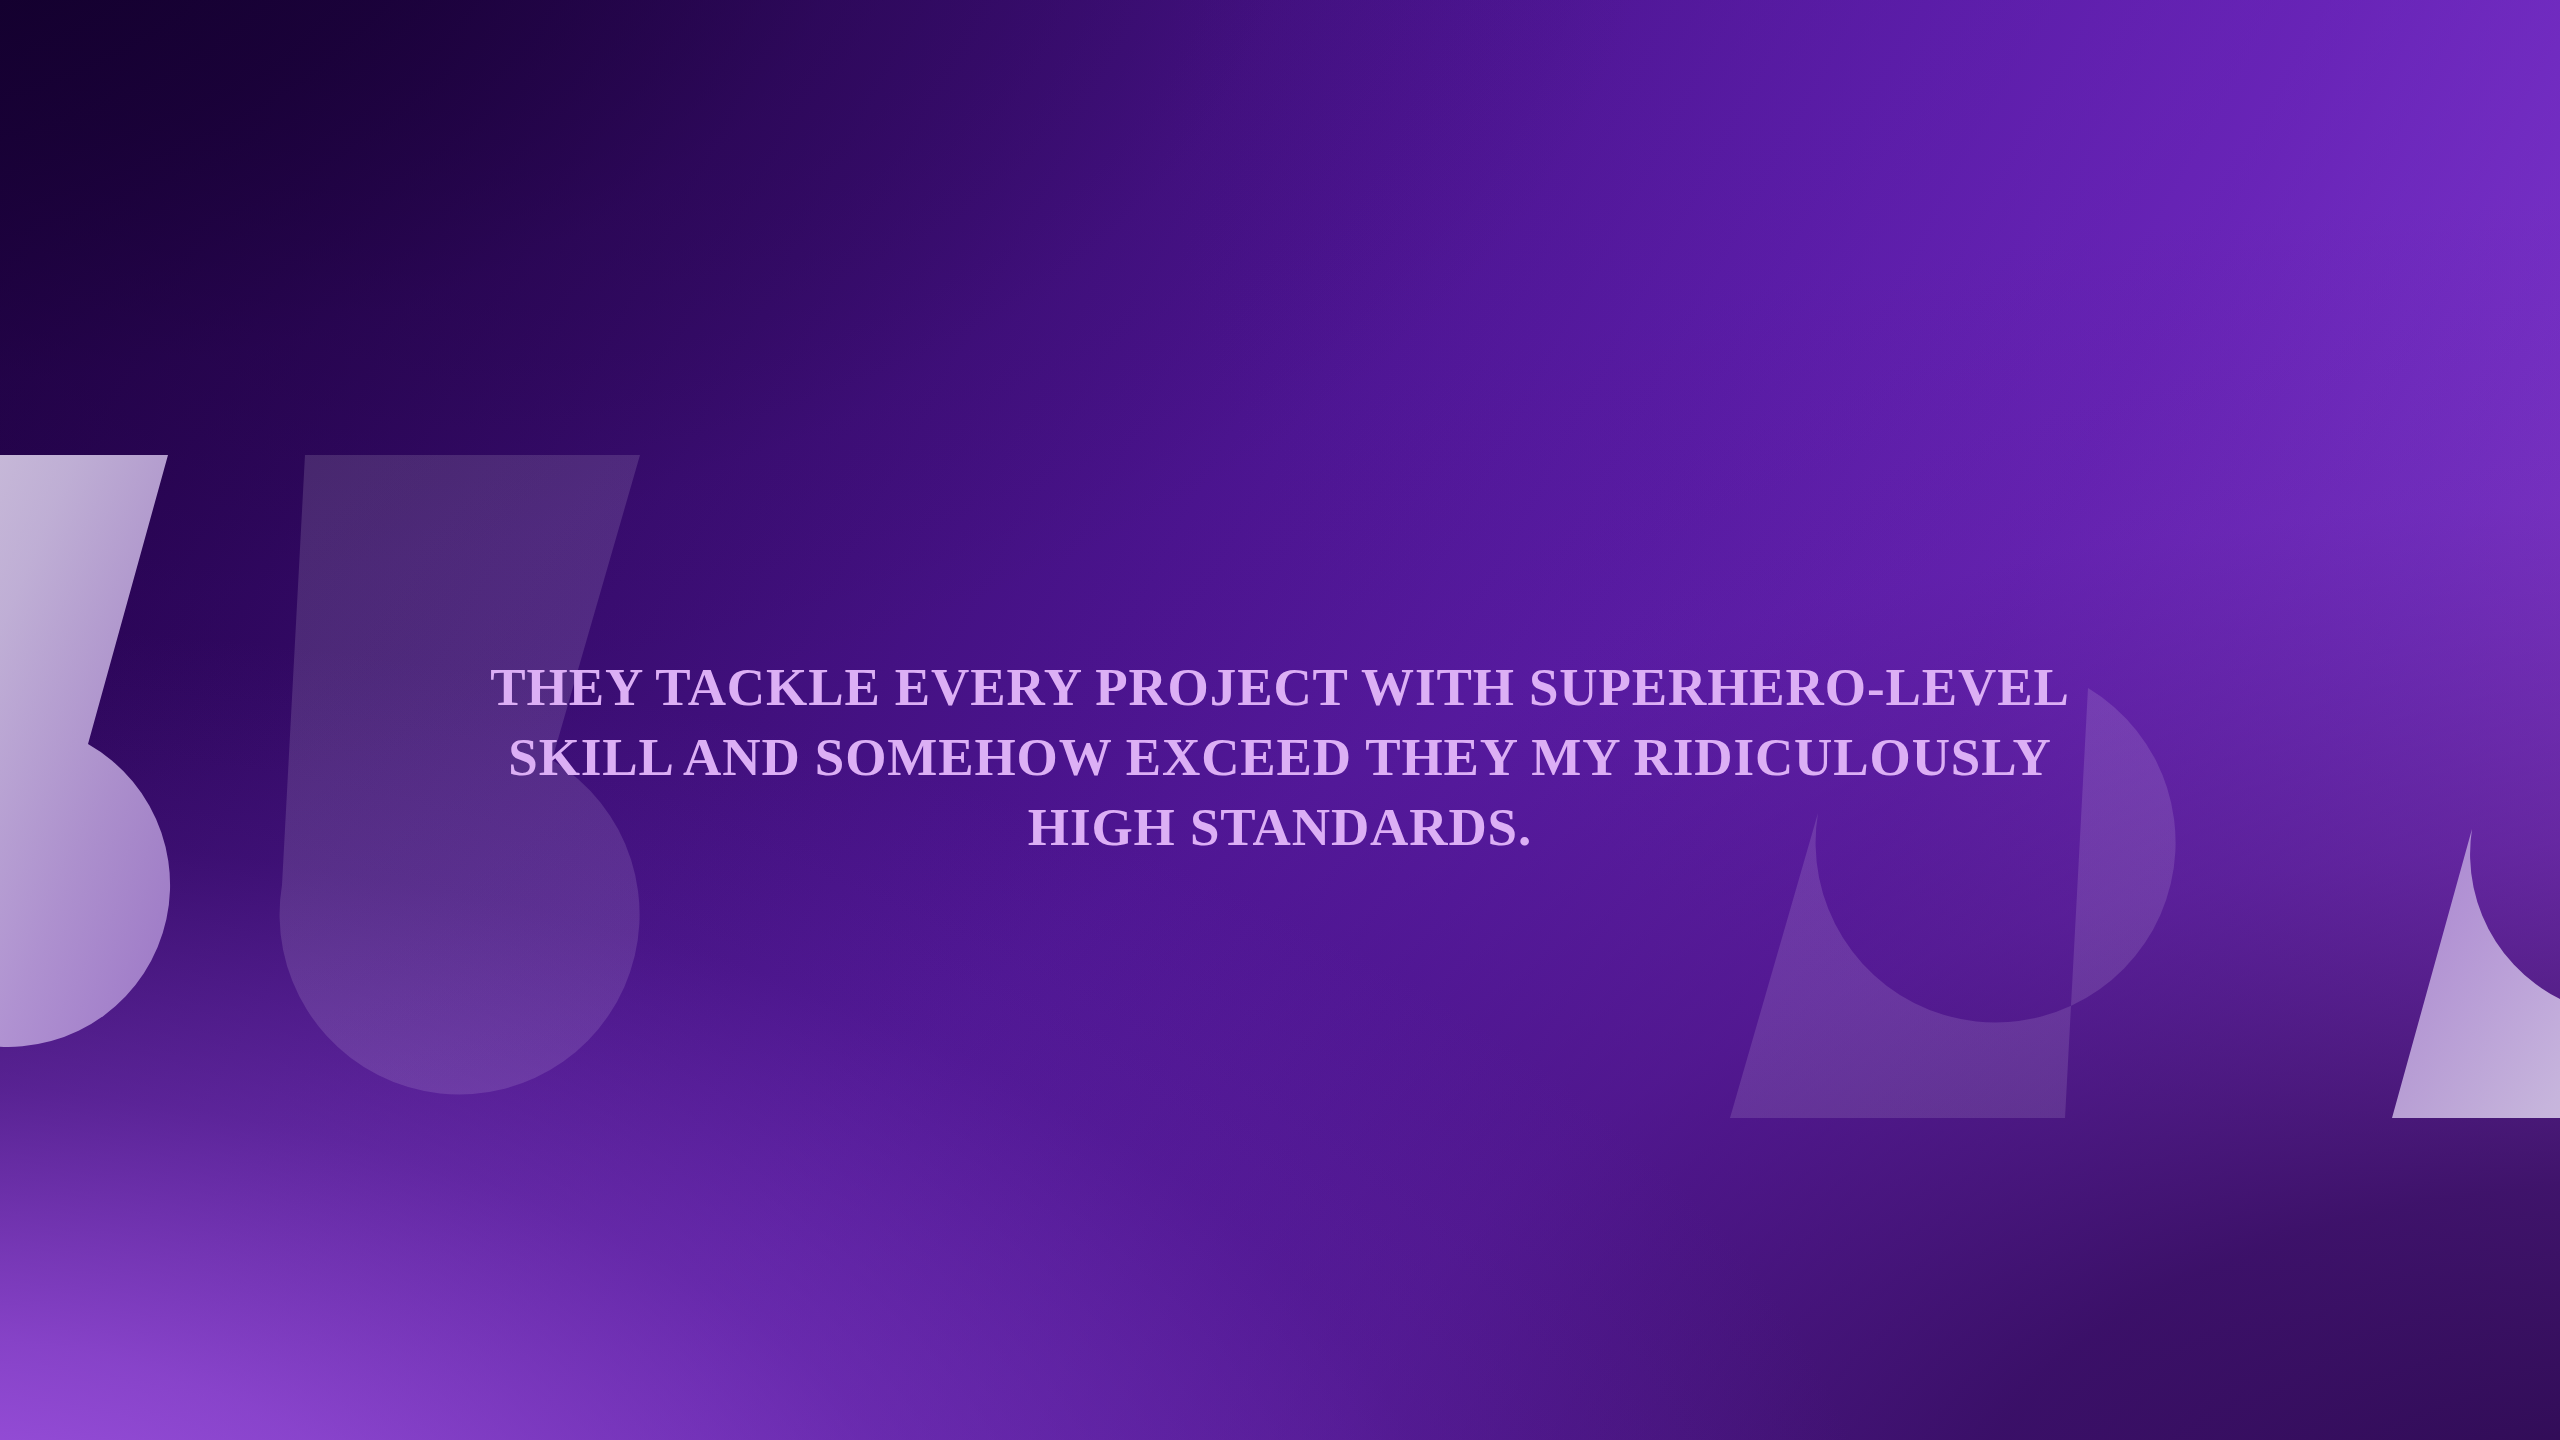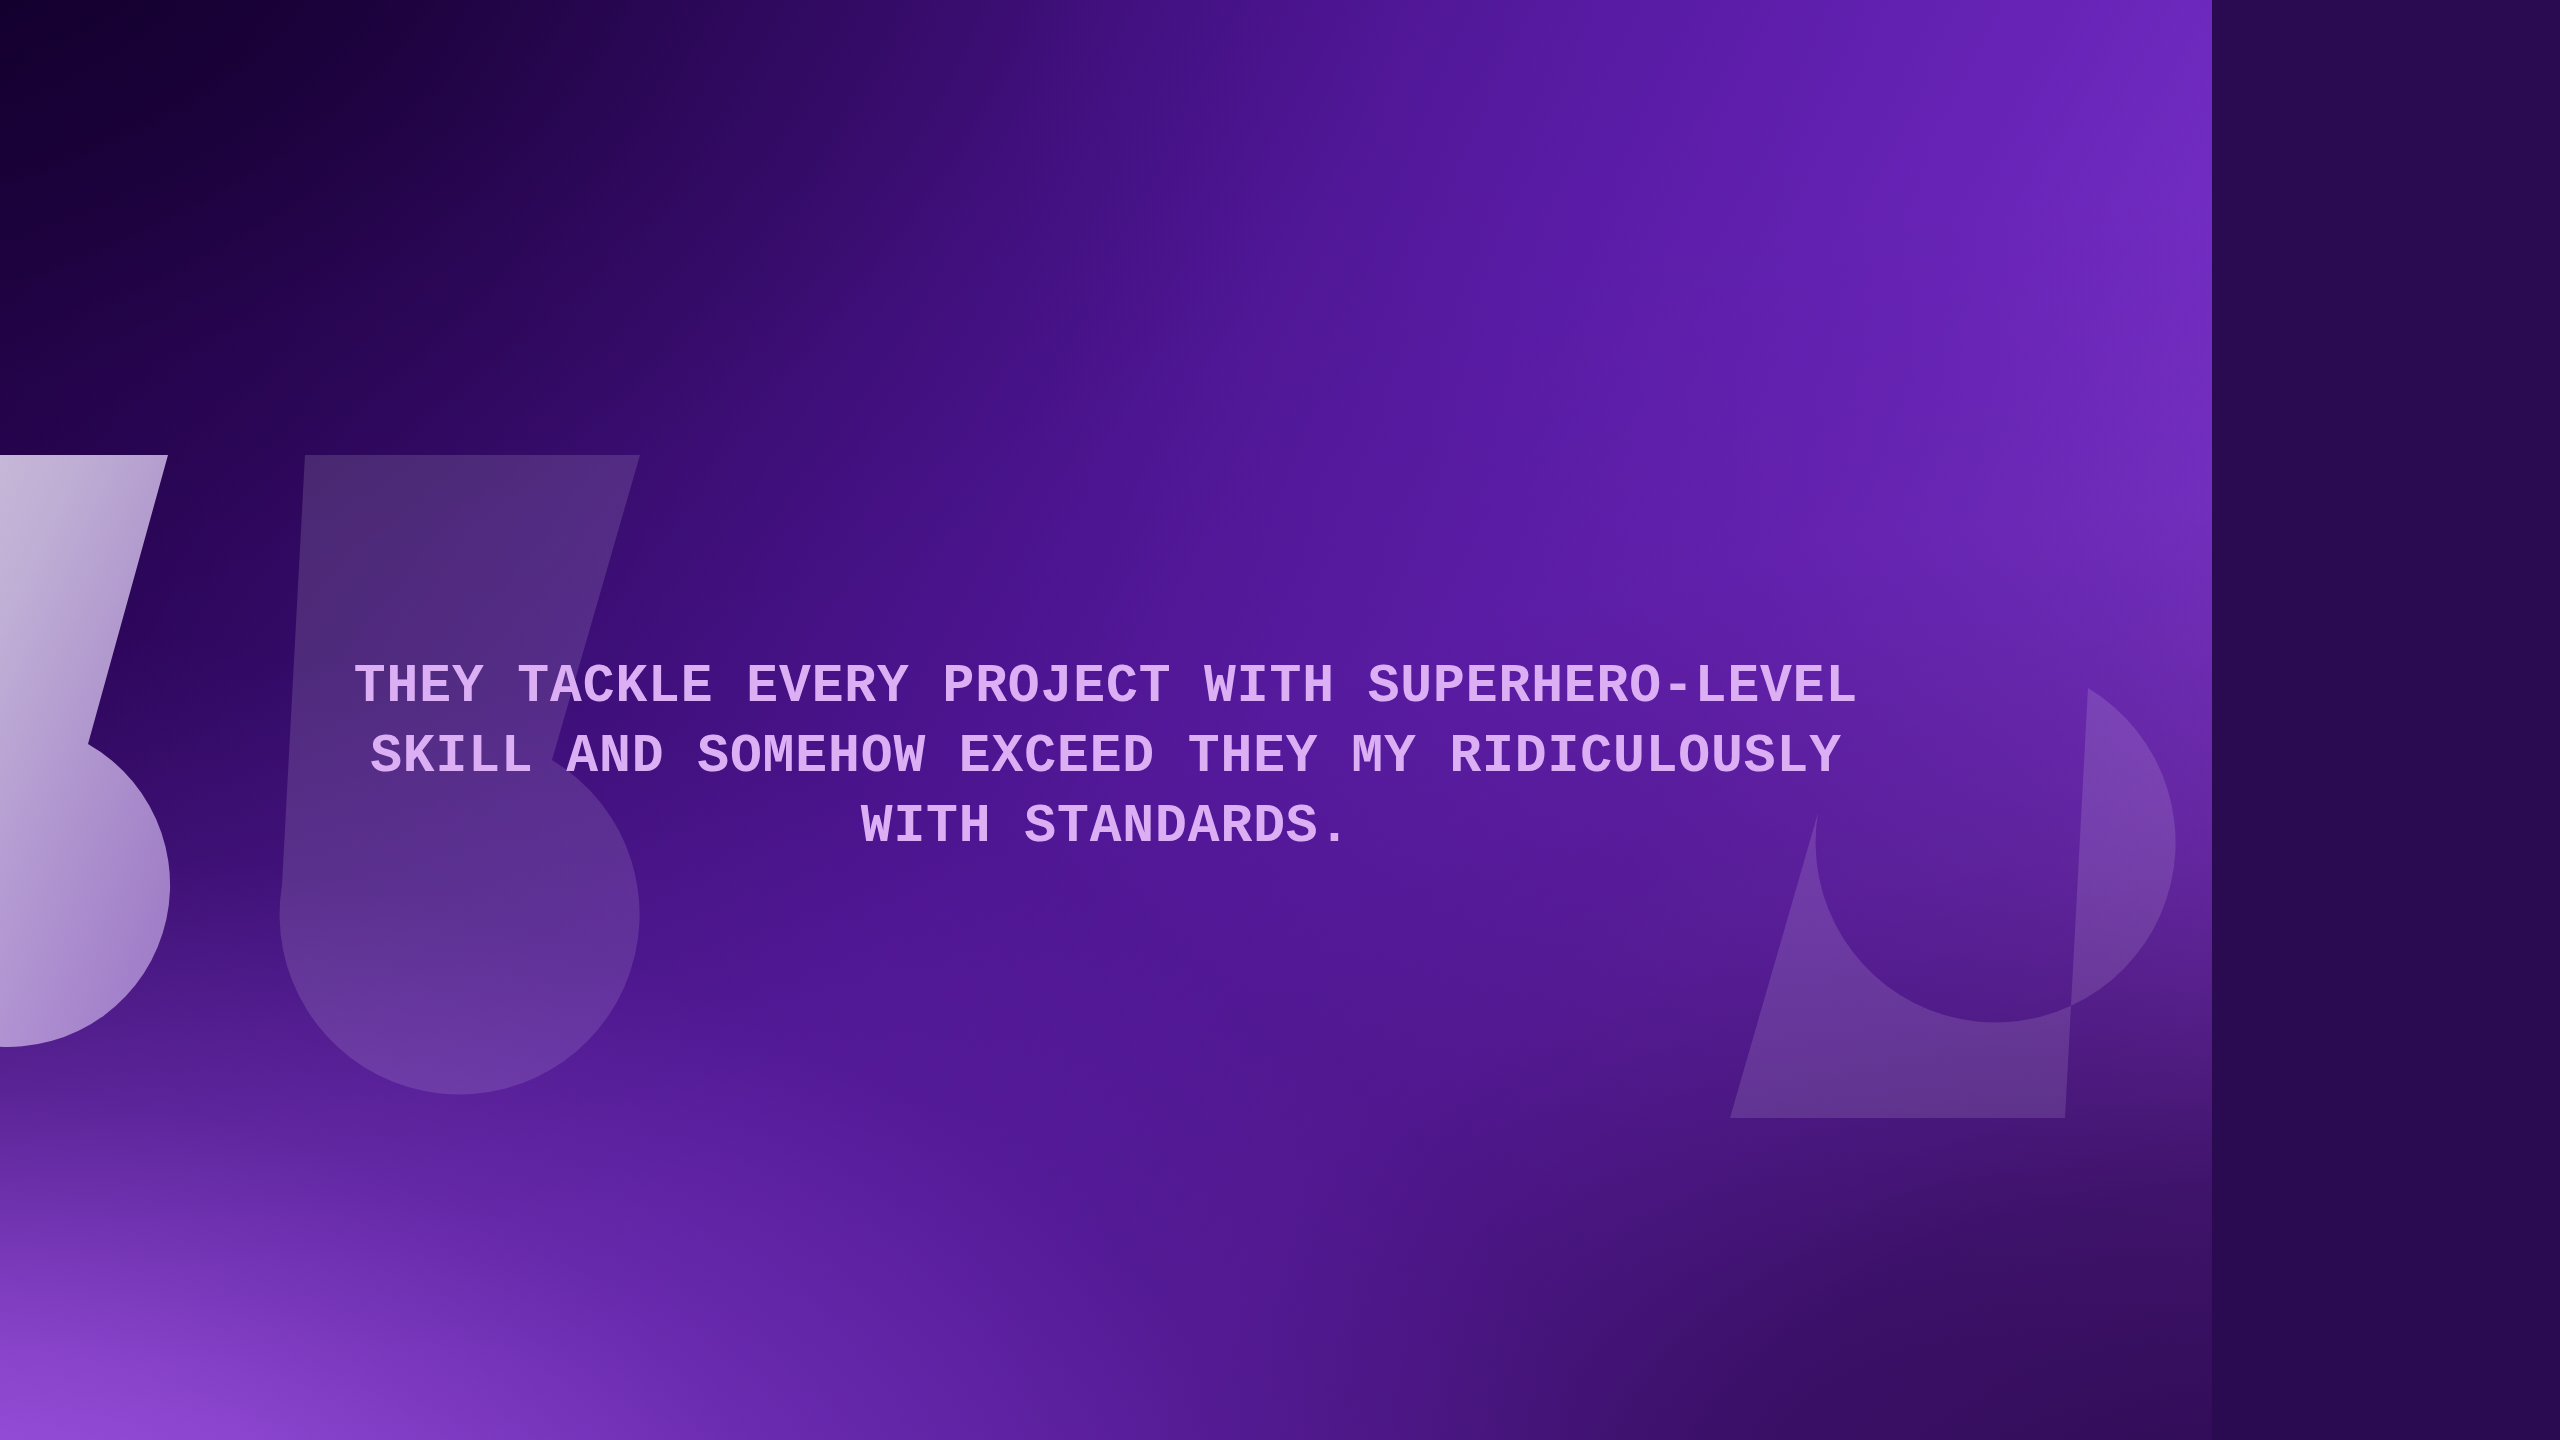--- a/index.html
+++ b/index.html
@@ -6,24 +6,24 @@
 
   html, body {
     width:2560px;
     height:1440px;
     overflow:hidden;
     background:#2A0B52;
   }
 
   .slide {
     position:relative;
-    width:2212px;
+    width:2560px;
     height:1440px;
     overflow:hidden;
-    font-family:Liberation Mono, monospace;
+    font-family:Liberation Serif, serif;
   }
 
   
   .bg-base {
     position:absolute;
     inset:0;
     background:
       linear-gradient(118deg,
         #1E0042 0%,
         #2B0558 13%,
@@ -176,16 +176,16 @@
                  L 2472 829
                  A 162 162 0 1 0 2712 713
                  Z"></path>
       </g>
     </svg>
   </div>
 
   <div class="quote-block">
     <div class="quote-line">THEY TACKLE EVERY PROJECT WITH SUPERHERO-LEVEL</div>
     <div class="quote-line">SKILL AND SOMEHOW EXCEED THEY MY RIDICULOUSLY</div>
-    <div class="quote-line">WITH STANDARDS.</div>
+    <div class="quote-line">HIGH STANDARDS.</div>
   </div>
 
 </div>
 
 </body></html>

